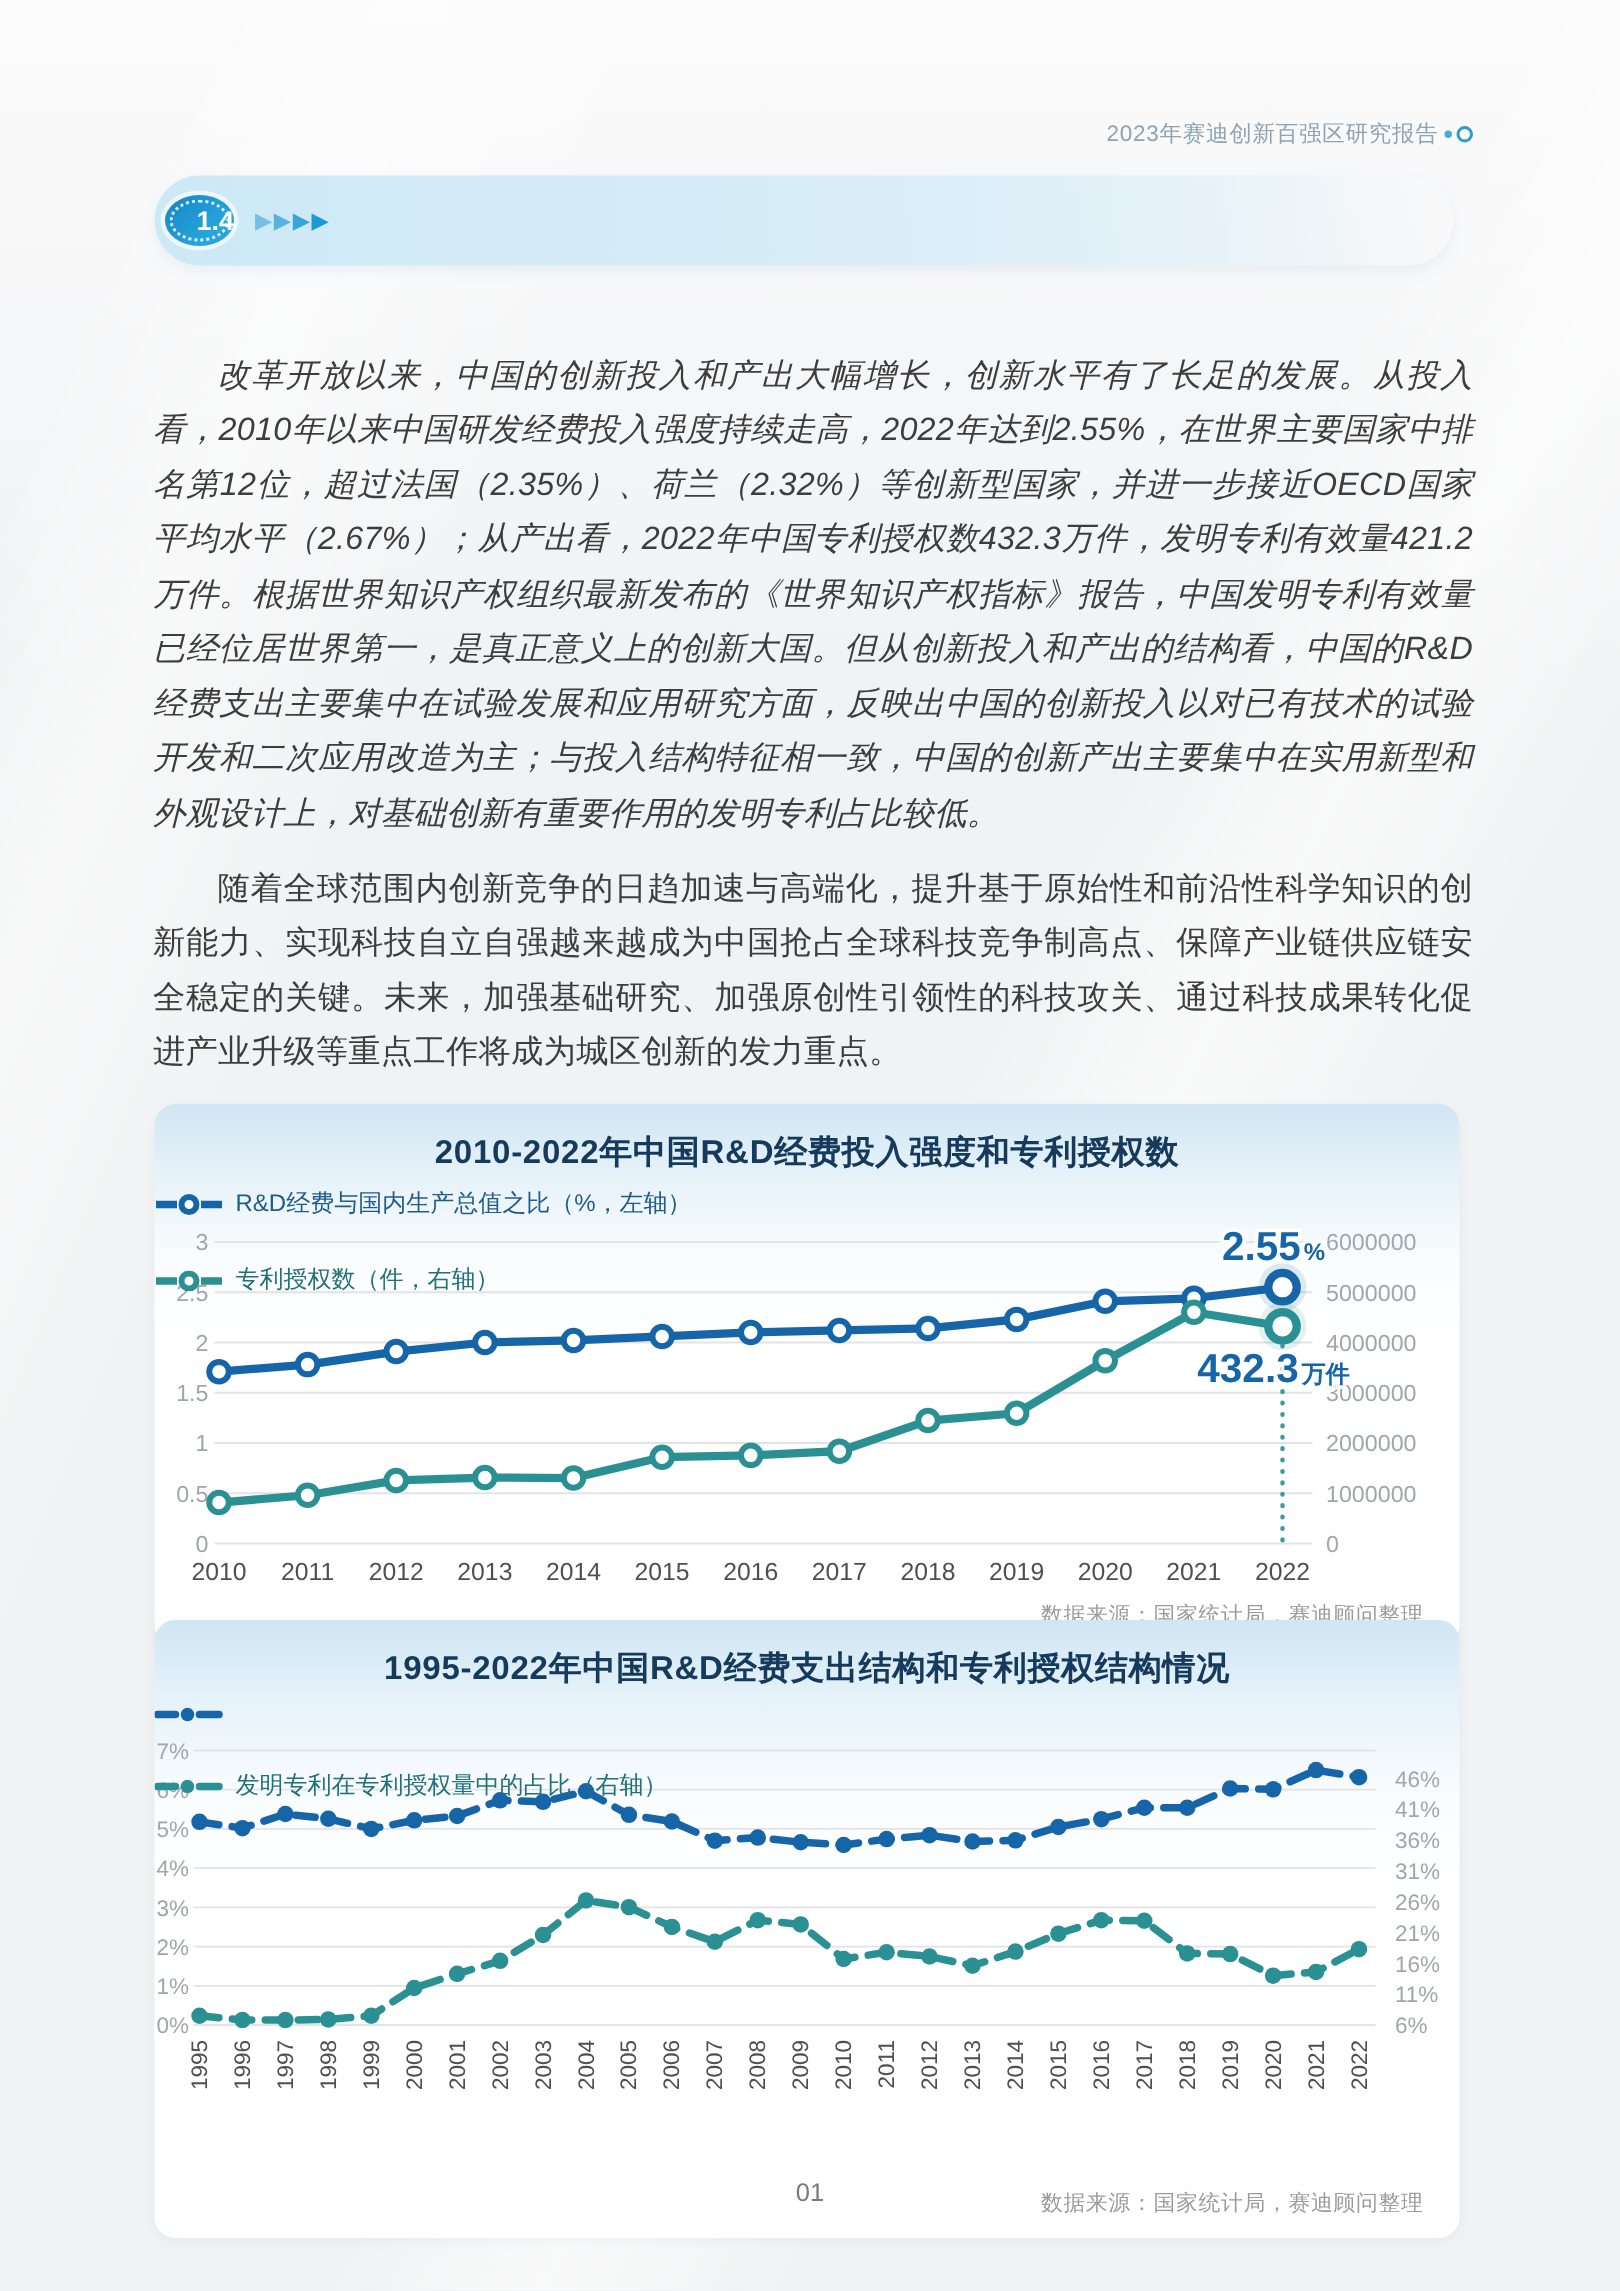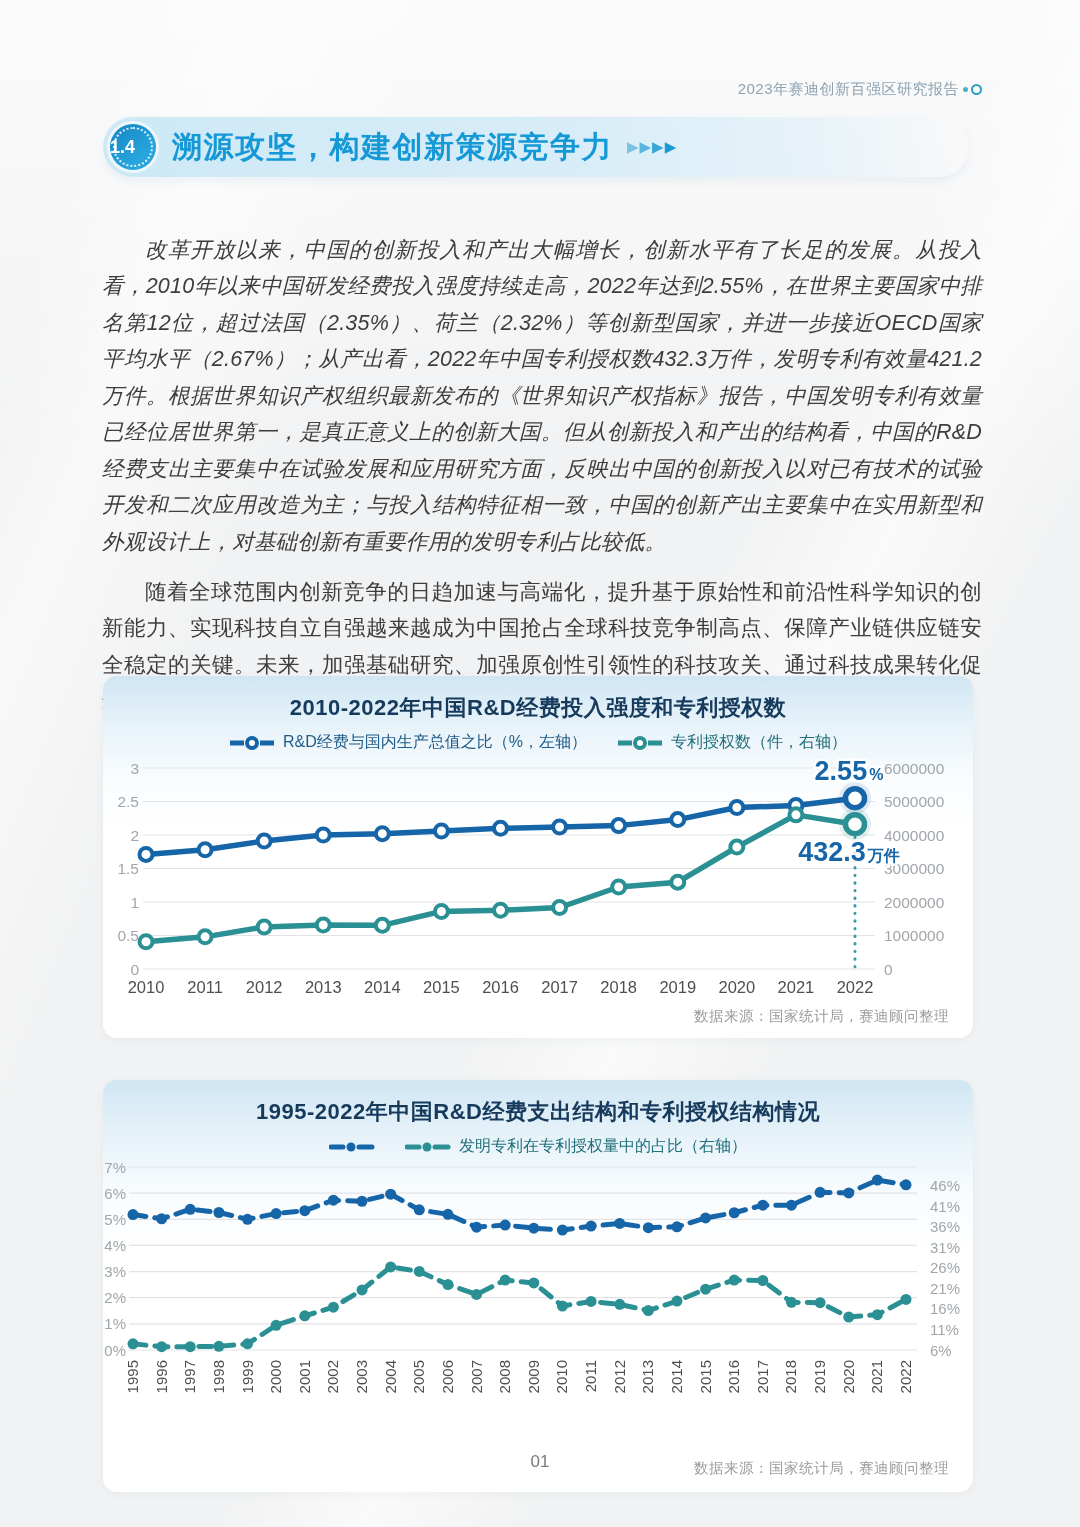--- a/index.html
+++ b/index.html
@@ -11,38 +11,38 @@
      linear-gradient(112deg, rgba(255,255,255,0) 8%, rgba(255,255,255,.5) 16%, rgba(255,255,255,0) 27%),
      linear-gradient(180deg, #fbfbfc 0%, rgba(250,250,251,0) 30%);}
   .hdr{position:absolute;top:80px;right:98px;display:flex;align-items:center;gap:4px;
        color:#8ea4b2;font-size:15px;letter-spacing:.5px;}
   .hdr-ic{display:inline-flex;align-items:center;gap:3px;}
   .hdr-dot{width:5px;height:5px;border-radius:50%;background:#49aecb;}
   .hdr-ring{width:11px;height:11px;border-radius:50%;border:2.5px solid #2f9ec4;box-sizing:border-box;}
   .banner{position:absolute;left:103px;top:117px;width:866px;height:60px;border-radius:30px;
        background:linear-gradient(90deg,#cde9f6 0%,#d8edf8 55%,rgba(218,238,248,.55) 82%,rgba(222,240,249,0) 98%);
        display:flex;align-items:center;box-shadow:0 4px 10px rgba(120,170,200,.12);}
-  .badge{width:46px;height:46px;margin-left:7px;border-radius:50%;position:relative;flex:0 0 auto;
-       background:linear-gradient(140deg,#1584c5 0%,#27a5dc 70%);display:flex;align-items:center;justify-content:flex-start;
+  .badge{width:46px;height:34px;margin-left:7px;border-radius:50%;position:relative;flex:0 0 auto;
+       background:linear-gradient(140deg,#1584c5 0%,#27a5dc 70%);display:flex;align-items:center;justify-content:flex-end;
        color:#fff;font-weight:bold;font-size:18px;box-shadow:0 0 0 3px rgba(255,255,255,.65);}
   .badge::after{content:'';position:absolute;inset:3px;border:2px dotted rgba(255,255,255,.85);border-radius:50%;}
   .sec-title{margin-left:16px;font-size:30px;font-weight:bold;color:#1598d6;letter-spacing:1.5px;}
   .arrows{margin-left:14px;display:flex;gap:1px;color:#1c9ad6;font-size:15px;}
   .arrows span:nth-child(1){opacity:.5}.arrows span:nth-child(2){opacity:.68}
   .arrows span:nth-child(3){opacity:.85}.arrows span:nth-child(4){opacity:1}
   .para{position:absolute;left:102px;width:880px;font-size:21.5px;line-height:36.5px;color:#3d3d3d;
        text-align:justify;text-indent:2em;letter-spacing:.2px;}
   .p1{top:210px;font-style:italic;} .p2{top:552px;}
   .panel{position:absolute;left:103px;width:870px;border-radius:14px;overflow:hidden;
        background:linear-gradient(180deg,#d0e6f3 0%,#e6f2f9 13%,#f9fcfe 28%,#ffffff 42%);
        box-shadow:0 2px 8px rgba(100,140,170,.08);}
-  .panel1{top:676px;height:362px;}
+  .panel1{top:736px;height:362px;}
   .panel2{top:1080px;height:412px;}
   .chart-title{margin:0;padding-top:17px;text-align:center;font-size:22px;font-weight:bold;color:#163a5c;letter-spacing:.5px;}
-  .legend{margin-top:9px;display:flex;justify-content:center;gap:30px;position:relative;z-index:2;}
+  .legend{margin-top:9px;display:flex;justify-content:center;gap:30px;position:relative;z-index:2;flex-direction:column;}
   .legend-item{display:flex;align-items:center;gap:8px;font-size:16px;}
   .legend-item:first-child{color:#1f5c8a;} .legend-item:last-child{color:#21707a;}
   .chart-mount{position:absolute;left:0;}
   .panel1 .chart-mount{top:54px;} .panel2 .chart-mount{top:78px;}
   .chart-mount svg{display:block;font-family:"Liberation Sans","DejaVu Sans",sans-serif;}
   .source{position:absolute;right:24px;font-size:14.5px;color:#9b9b9b;letter-spacing:.5px;}
   .panel1 .source{bottom:12px;} .panel2 .source{bottom:14px;}
   .pageno{position:absolute;top:1452px;left:0;width:100%;text-align:center;font-size:17px;color:#7a7a7a;}
 </style>
 </head>
@@ -55,21 +55,20 @@
     <span class="hdr-ic">
       <span class="hdr-dot"></span>
       <span class="hdr-ring"></span>
     </span>
   </div>
 
   <div class="banner">
     <div class="badge">
       <span>1.4</span>
     </div>
-    <div class="sec-title">溯源攻坚，构建创新策源竞争力</div>
     <div class="arrows">
       <span>▶</span>
         <span>▶</span>
         <span>▶</span>
         <span>▶</span>
     </div>
   </div>
 
   <p class="para p1">改革开放以来，中国的创新投入和产出大幅增长，创新水平有了长足的发展。从投入看，2010年以来中国研发经费投入强度持续走高，2022年达到2.55%，在世界主要国家中排名第12位，超过法国（2.35%）、荷兰（2.32%）等创新型国家，并进一步接近OECD国家平均水平（2.67%）；从产出看，2022年中国专利授权数432.3万件，发明专利有效量421.2万件。根据世界知识产权组织最新发布的《世界知识产权指标》报告，中国发明专利有效量已经位居世界第一，是真正意义上的创新大国。但从创新投入和产出的结构看，中国的R&amp;D经费支出主要集中在试验发展和应用研究方面，反映出中国的创新投入以对已有技术的试验开发和二次应用改造为主；与投入结构特征相一致，中国的创新产出主要集中在实用新型和外观设计上，对基础创新有重要作用的发明专利占比较低。</p>
   <p class="para p2">随着全球范围内创新竞争的日趋加速与高端化，提升基于原始性和前沿性科学知识的创新能力、实现科技自立自强越来越成为中国抢占全球科技竞争制高点、保障产业链供应链安全稳定的关键。未来，加强基础研究、加强原创性引领性的科技攻关、通过科技成果转化促进产业升级等重点工作将成为城区创新的发力重点。</p>

